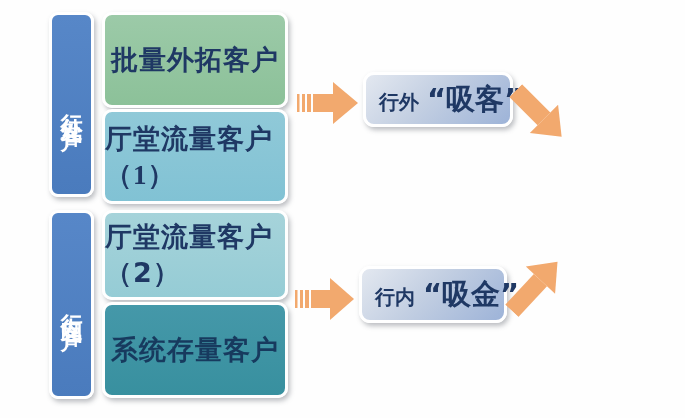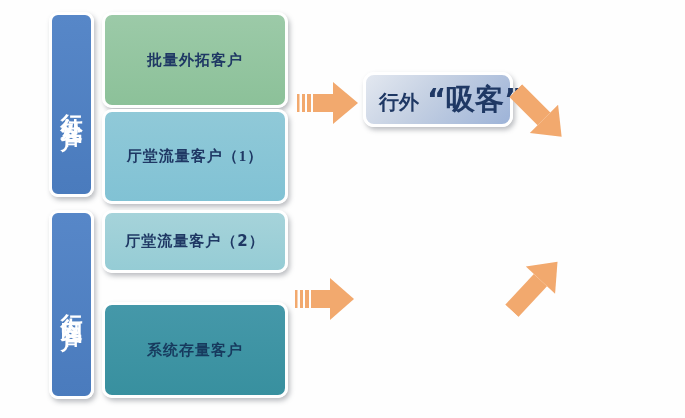--- a/index.html
+++ b/index.html
@@ -15,21 +15,21 @@
   }
 
   
   .vbar{background:linear-gradient(180deg,#5787c8,#4a7bbd);border-radius:9px;}
   .vbar .vtxt{
     writing-mode:vertical-rl;text-orientation:upright;
     color:#ffffff;font-size:22px;font-weight:bold;letter-spacing:5px;line-height:1;
   }
 
   
-  .src{font-size:15px;letter-spacing:1px;}
+  .src{font-size:27px;letter-spacing:1px;}
   .src-batch {background:linear-gradient(180deg,#9ccaa8,#8cc199);}
   .src-hall1 {background:linear-gradient(180deg,#90c9d8,#81c2d4);font-family:Liberation Serif, serif;}
   .src-hall2 {background:linear-gradient(180deg,#a6d3da,#95ccd5);}
   .src-stock {background:linear-gradient(180deg,#4598a9,#38909f);color:#173a5e;}
 
   
   .res{justify-content:flex-start;padding-left:13px;border-radius:11px;
        background:linear-gradient(135deg,#e3e8f0 0%,#c3cfe2 45%,#9db3d8 100%);}
   .res .txt{display:inline-block;white-space:nowrap;}
   .res .pre{font-size:20px;}
@@ -55,21 +55,21 @@
   <div class="blk vbar" style="left:49px;top:210px;width:45px;height:189px;">
     <span class="vtxt">行内客户</span>
   </div>
 
   <div class="blk src src-batch" style="left:102px;top:12px;width:186px;height:96px;">
     <span>批量外拓客户</span>
   </div>
   <div class="blk src src-hall1" style="left:102px;top:109px;width:186px;height:95px;">
     <span>厅堂流量客户（1）</span>
   </div>
-  <div class="blk src src-hall2" style="left:102px;top:210px;width:186px;height:63px;">
+  <div class="blk src src-hall2" style="left:102px;top:210px;width:186px;height:90px;">
     <span>厅堂流量客户（2）</span>
   </div>
   <div class="blk src src-stock" style="left:102px;top:302px;width:186px;height:96px;">
     <span>系统存量客户</span>
   </div>
 
   <div class="arrow" style="left:297px;top:80px;">
     <svg width="62" height="46" viewBox="0 0 62 46">
       <g fill="#f2a96e">
         <rect x="0" y="14" width="2.5" height="18"></rect>
@@ -92,20 +92,25 @@
     </svg>
   </div>
 
   <div class="blk res" style="left:363px;top:72px;width:150px;height:55px;">
     <span class="txt">
       <span class="pre">行外</span><span class="emp">“吸客”</span>
     </span>
   </div>
 
 
+  <div class="blk res" style="left:359px;top:266px;width:148px;height:57px;">
+    <span class="txt">
+      <span class="pre">行内</span><span class="emp">“吸金”</span>
+    </span>
+  </div>
 
   <div class="arrow rot45" style="left:506px;top:92px;">
     <svg width="66" height="44" viewBox="0 0 66 44">
       <g fill="#f2a96e">
         <rect x="0" y="13" width="40" height="18"></rect>
         <polygon points="40,2 65,22 40,42"></polygon>
       </g>
     </svg>
   </div>
   <div class="arrow rotm45" style="left:501px;top:264px;">

